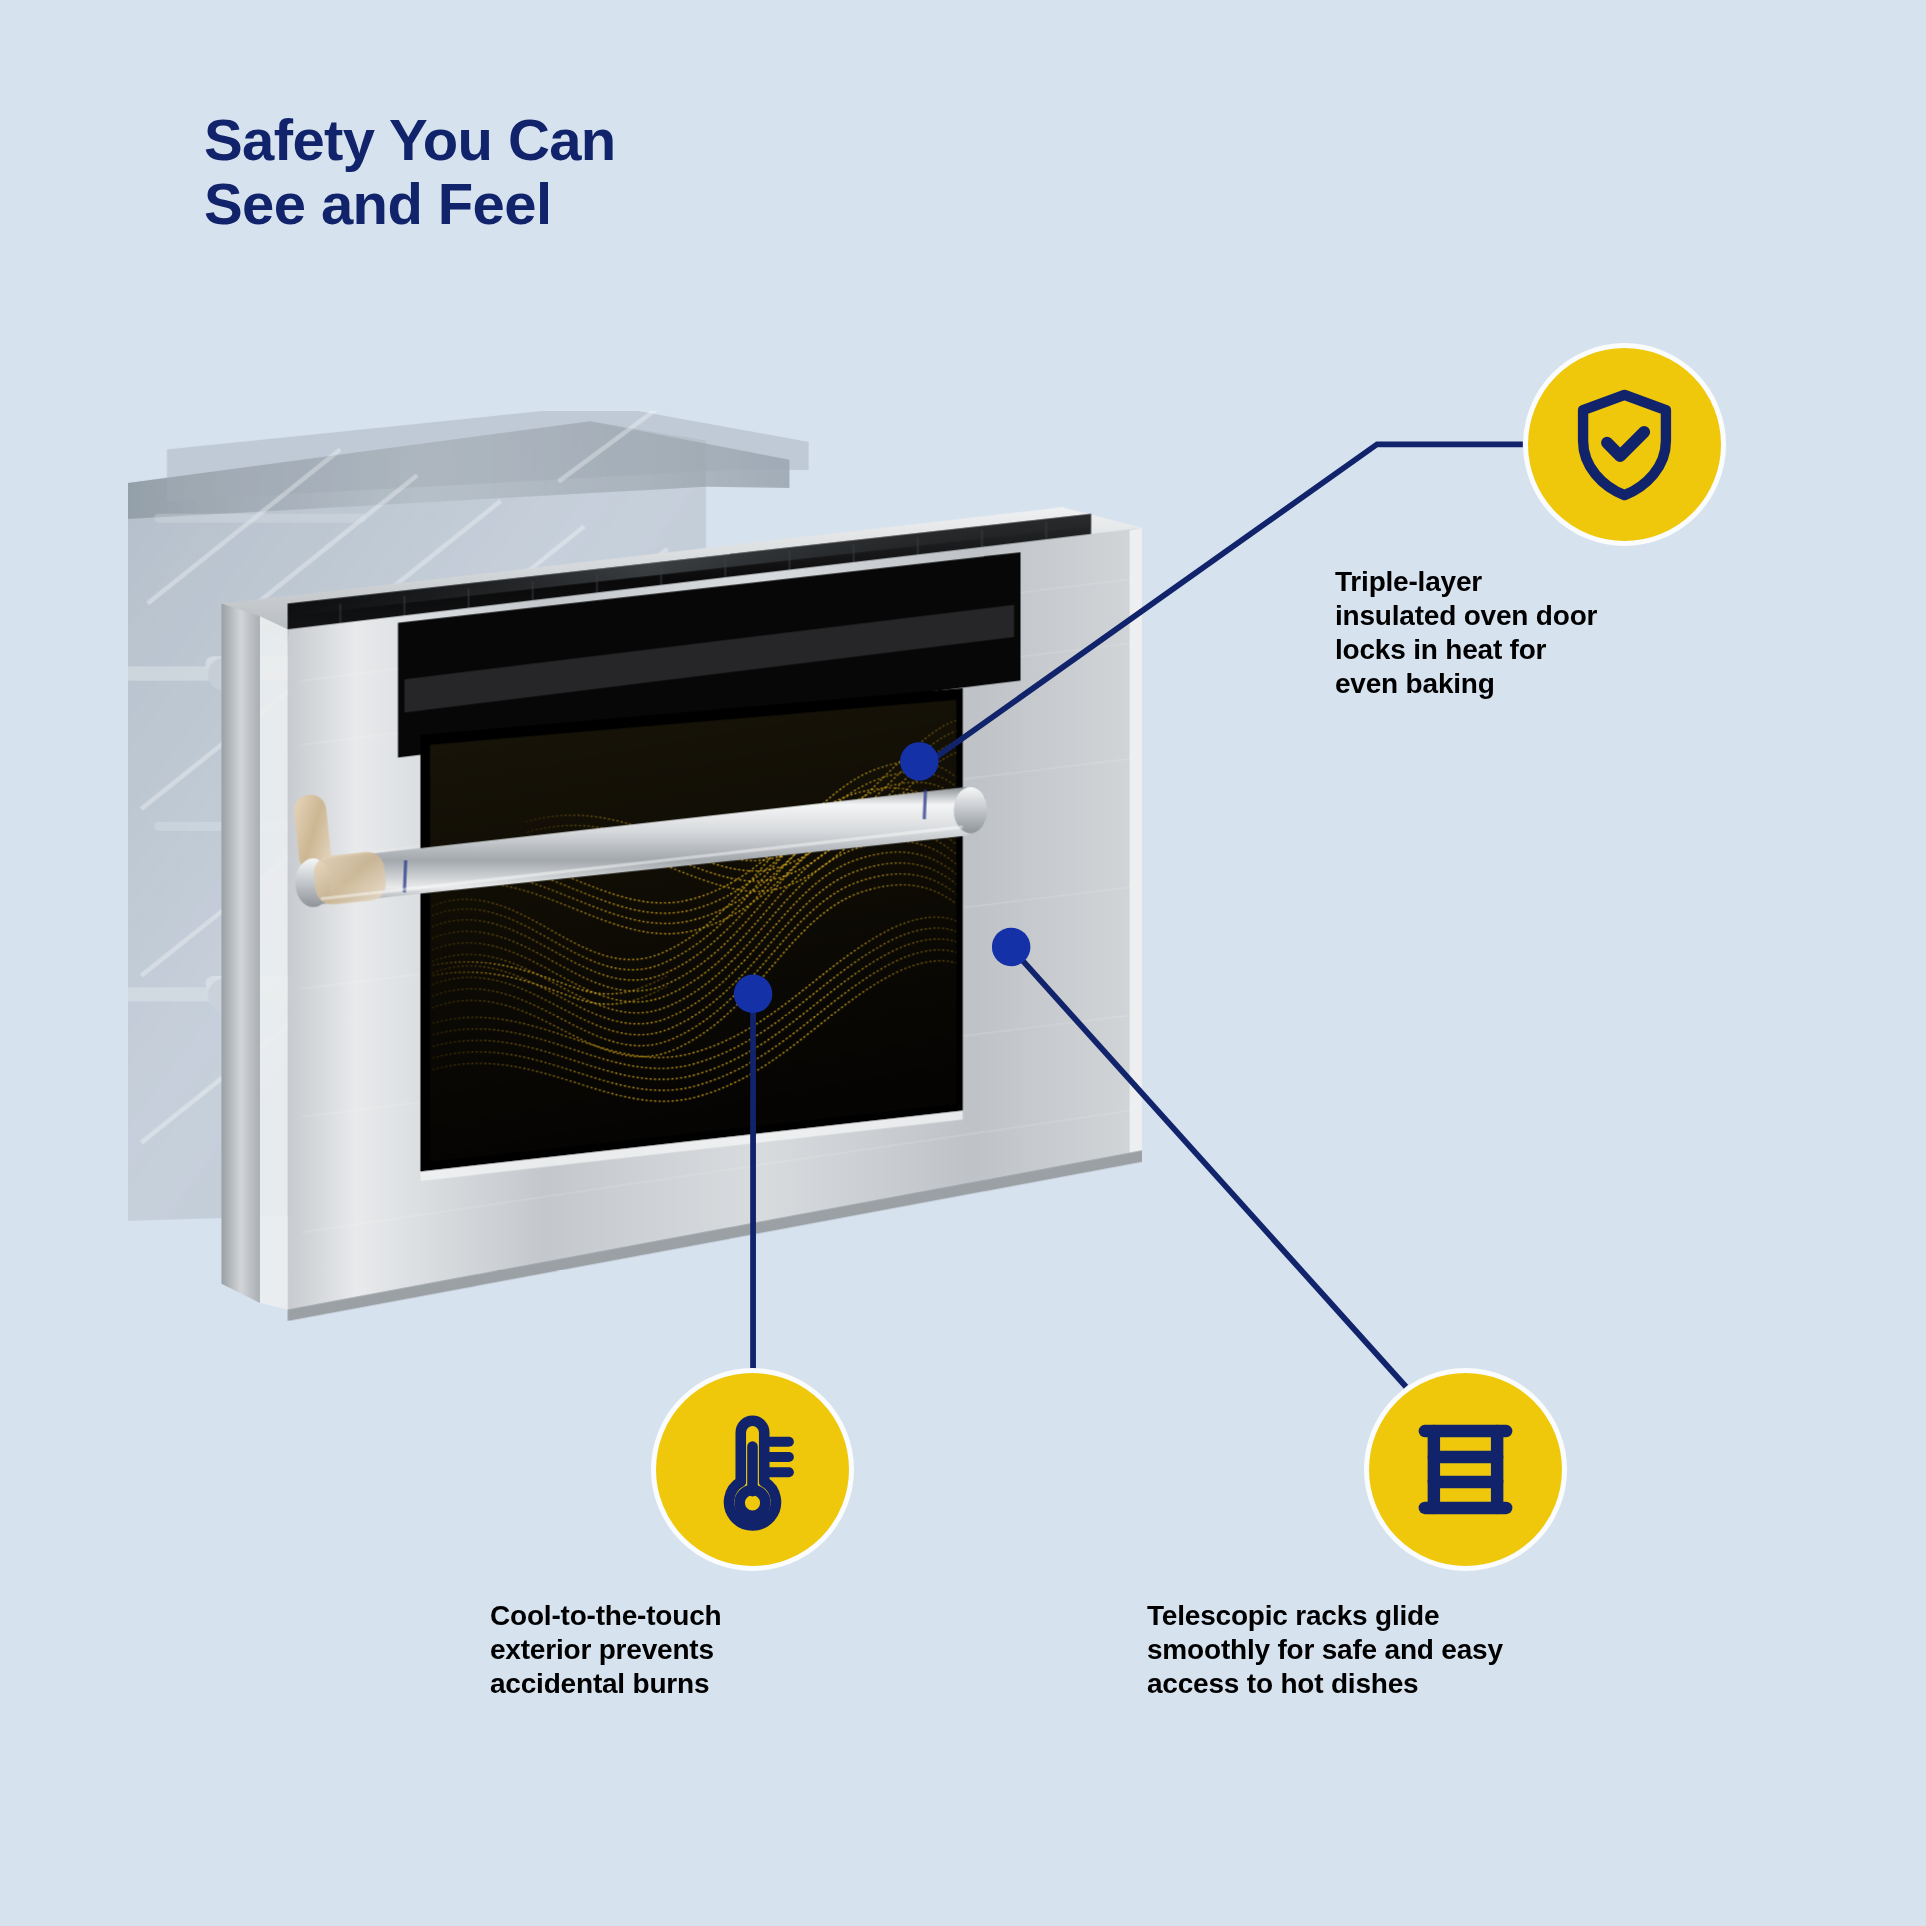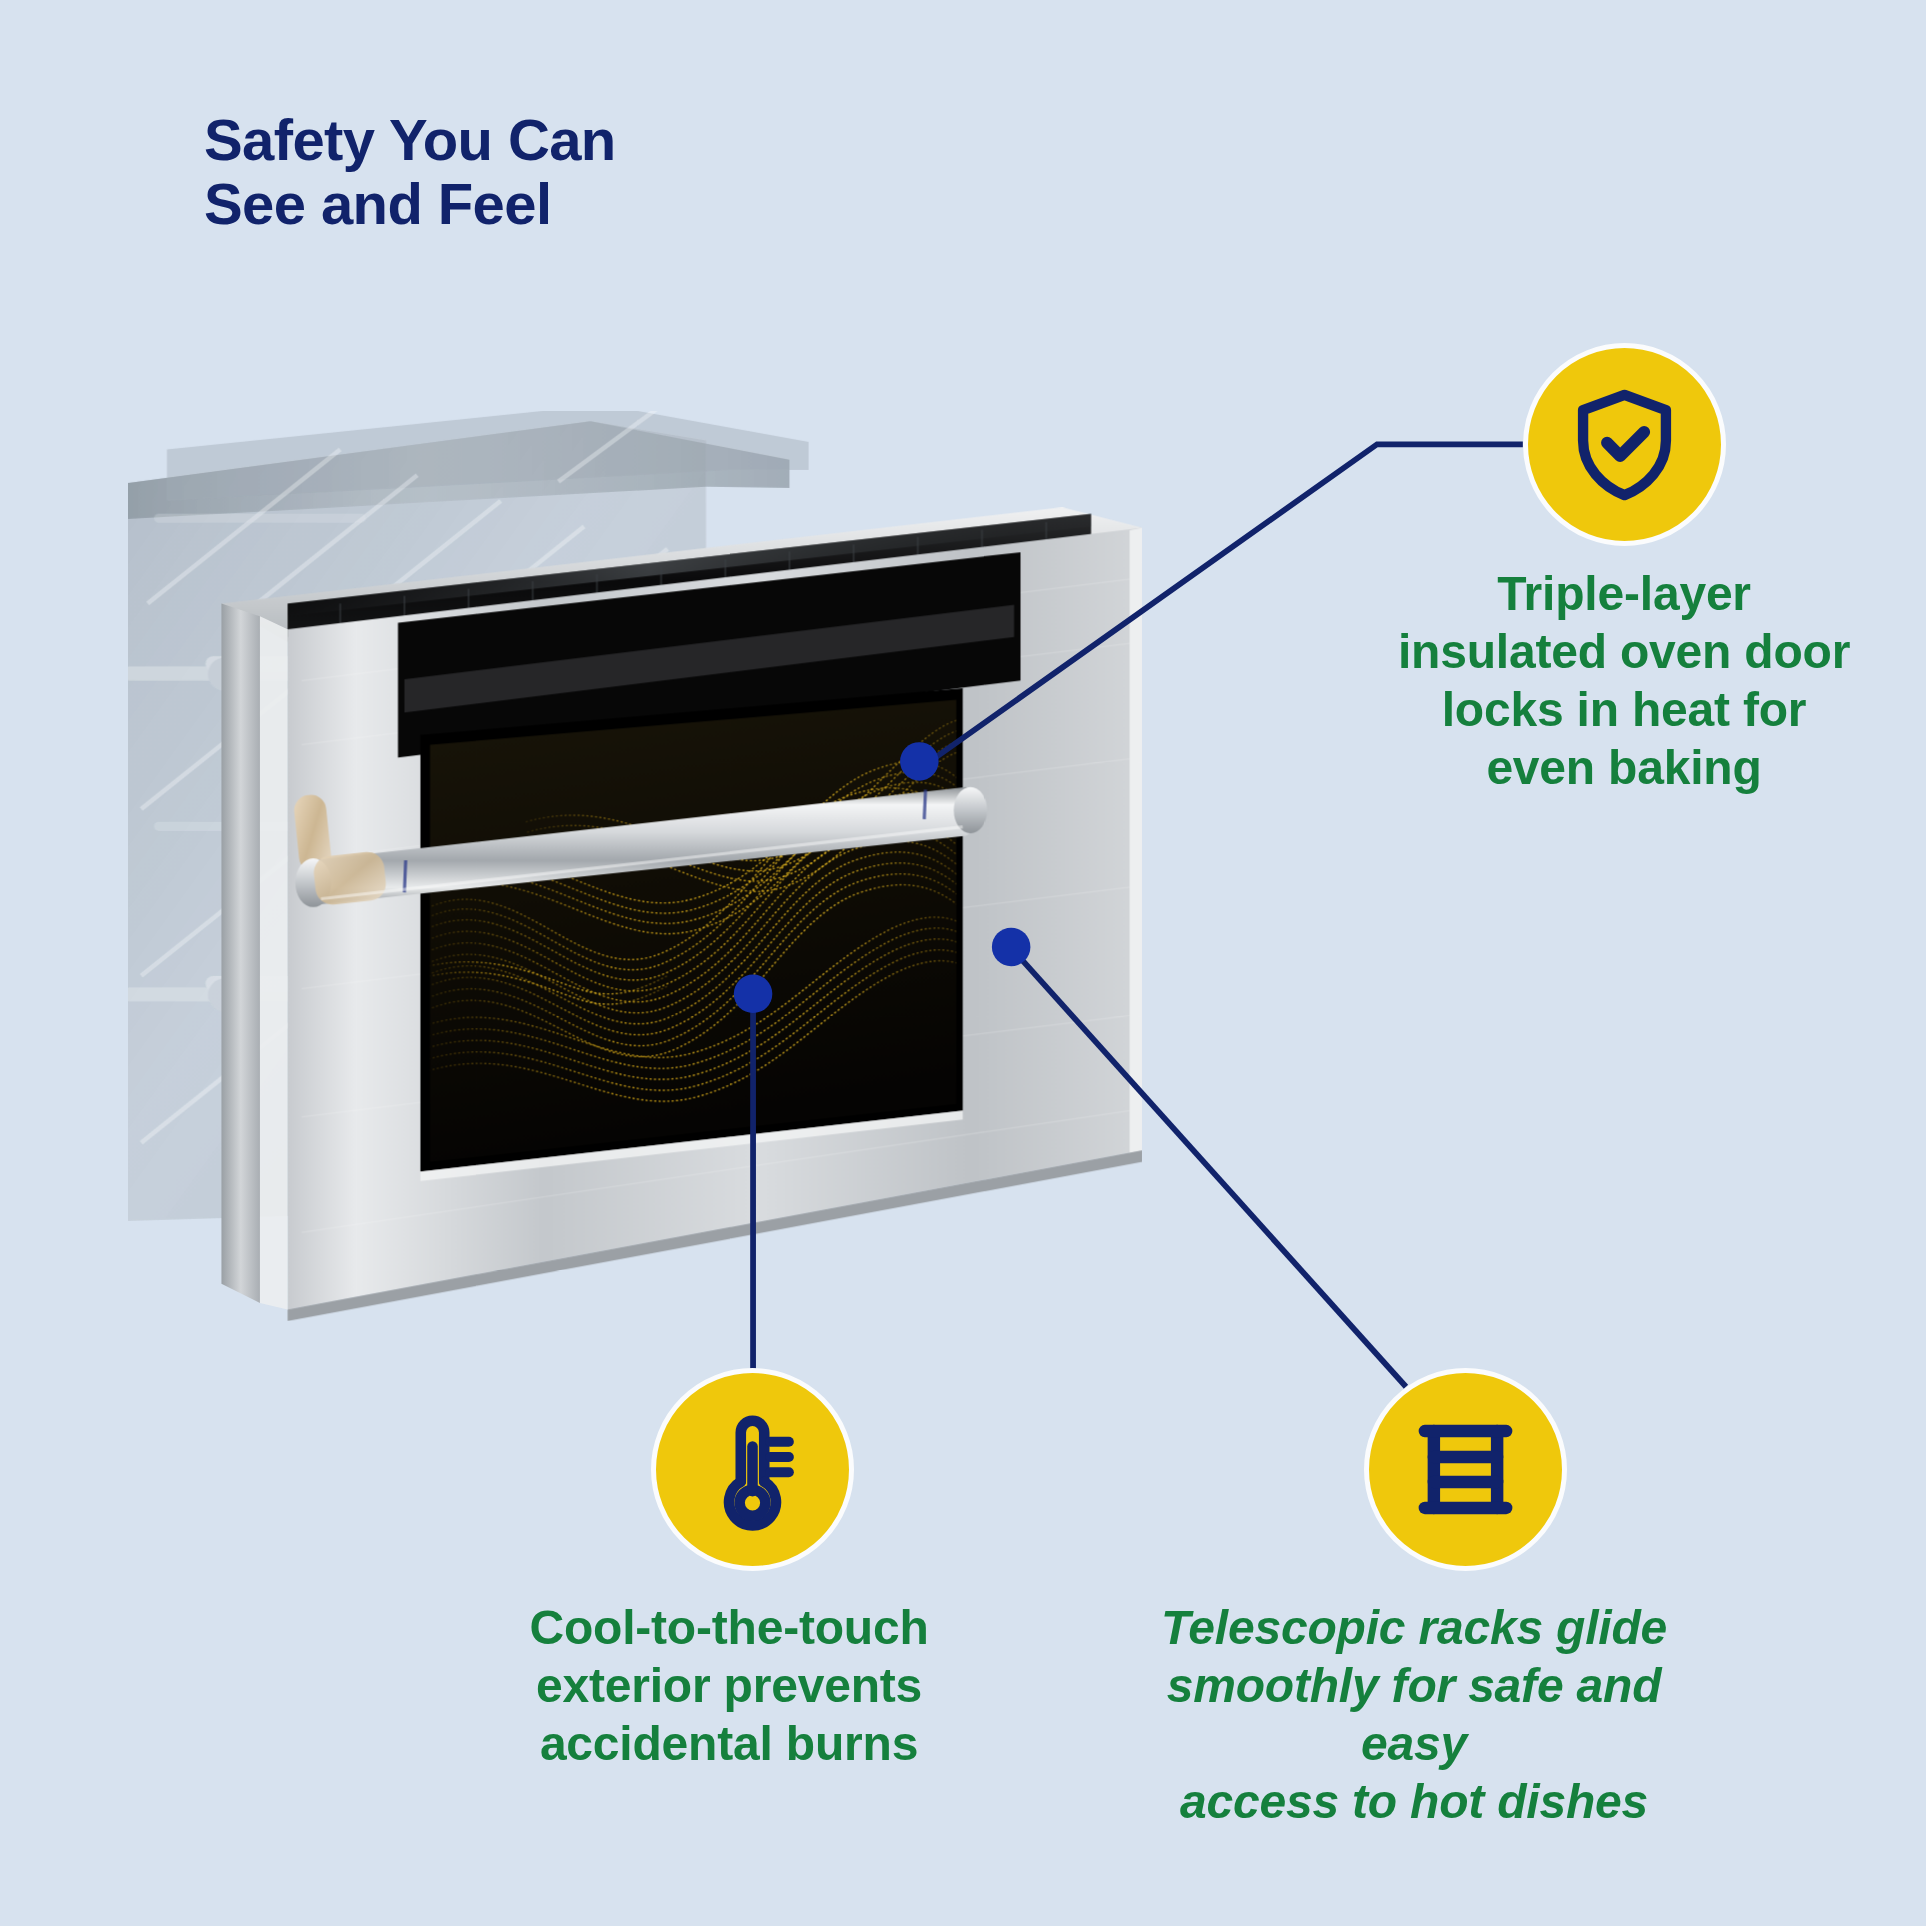--- a/index.html
+++ b/index.html
@@ -57,31 +57,30 @@
     box-sizing: border-box;
     display: flex;
     align-items: center;
     justify-content: center;
   }
   .badge svg { display:block; }
 
   
   .caption {
     position: absolute;
-    color: #15803d;
+    color: #000000;
     font-weight: 700;
-    font-size: 48px;
+    font-size: 28px;
     line-height: 1.21;
-    text-align: center;
     white-space: pre-line;
     letter-spacing: -0.2px;
   }
   #cap-1 { left: 1335px; top: 565px;  width: 578px; }
   #cap-2 { left: 490px;  top: 1599px; width: 478px; }
-  #cap-3 { left: 1109px; top: 1599px; width: 610px; font-style: italic; }
+  #cap-3 { left: 1147px; top: 1599px; width: 610px; }
 </style>
 </head>
 <body>
 
 <div id="stage">
 
   <div class="headline">Safety You Can
 See and Feel</div>
 
   <div class="oven-wrap">

